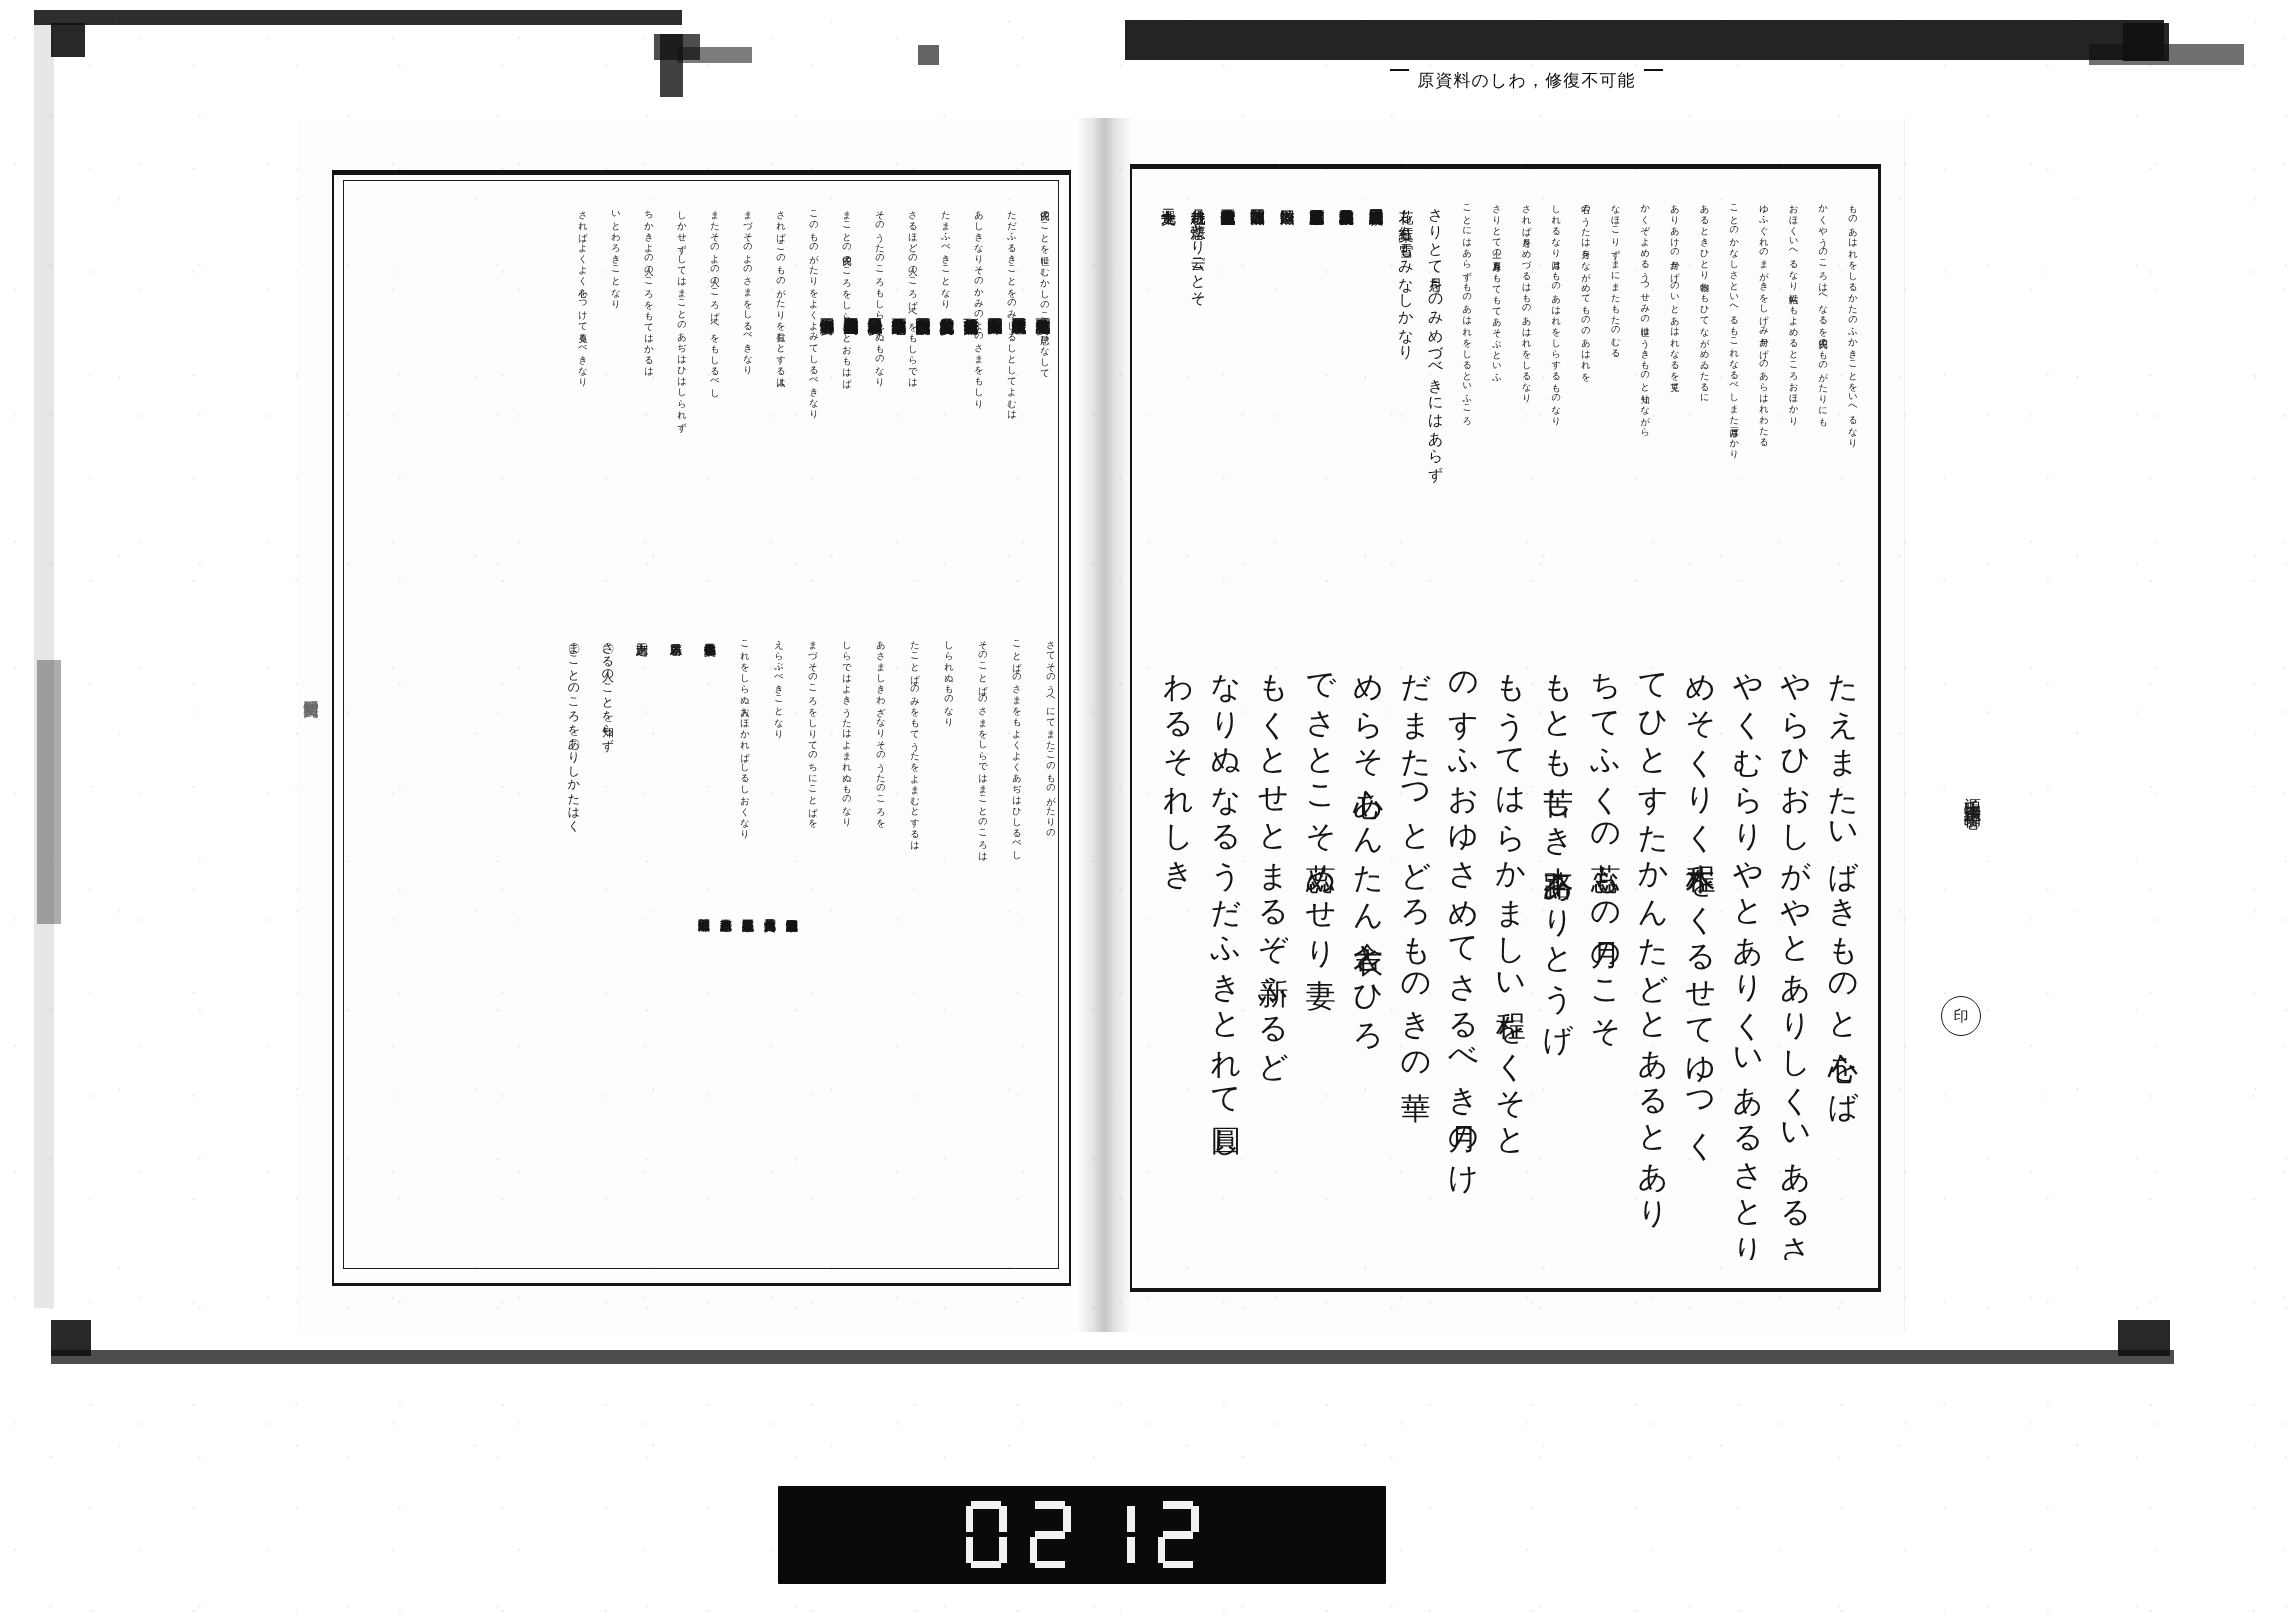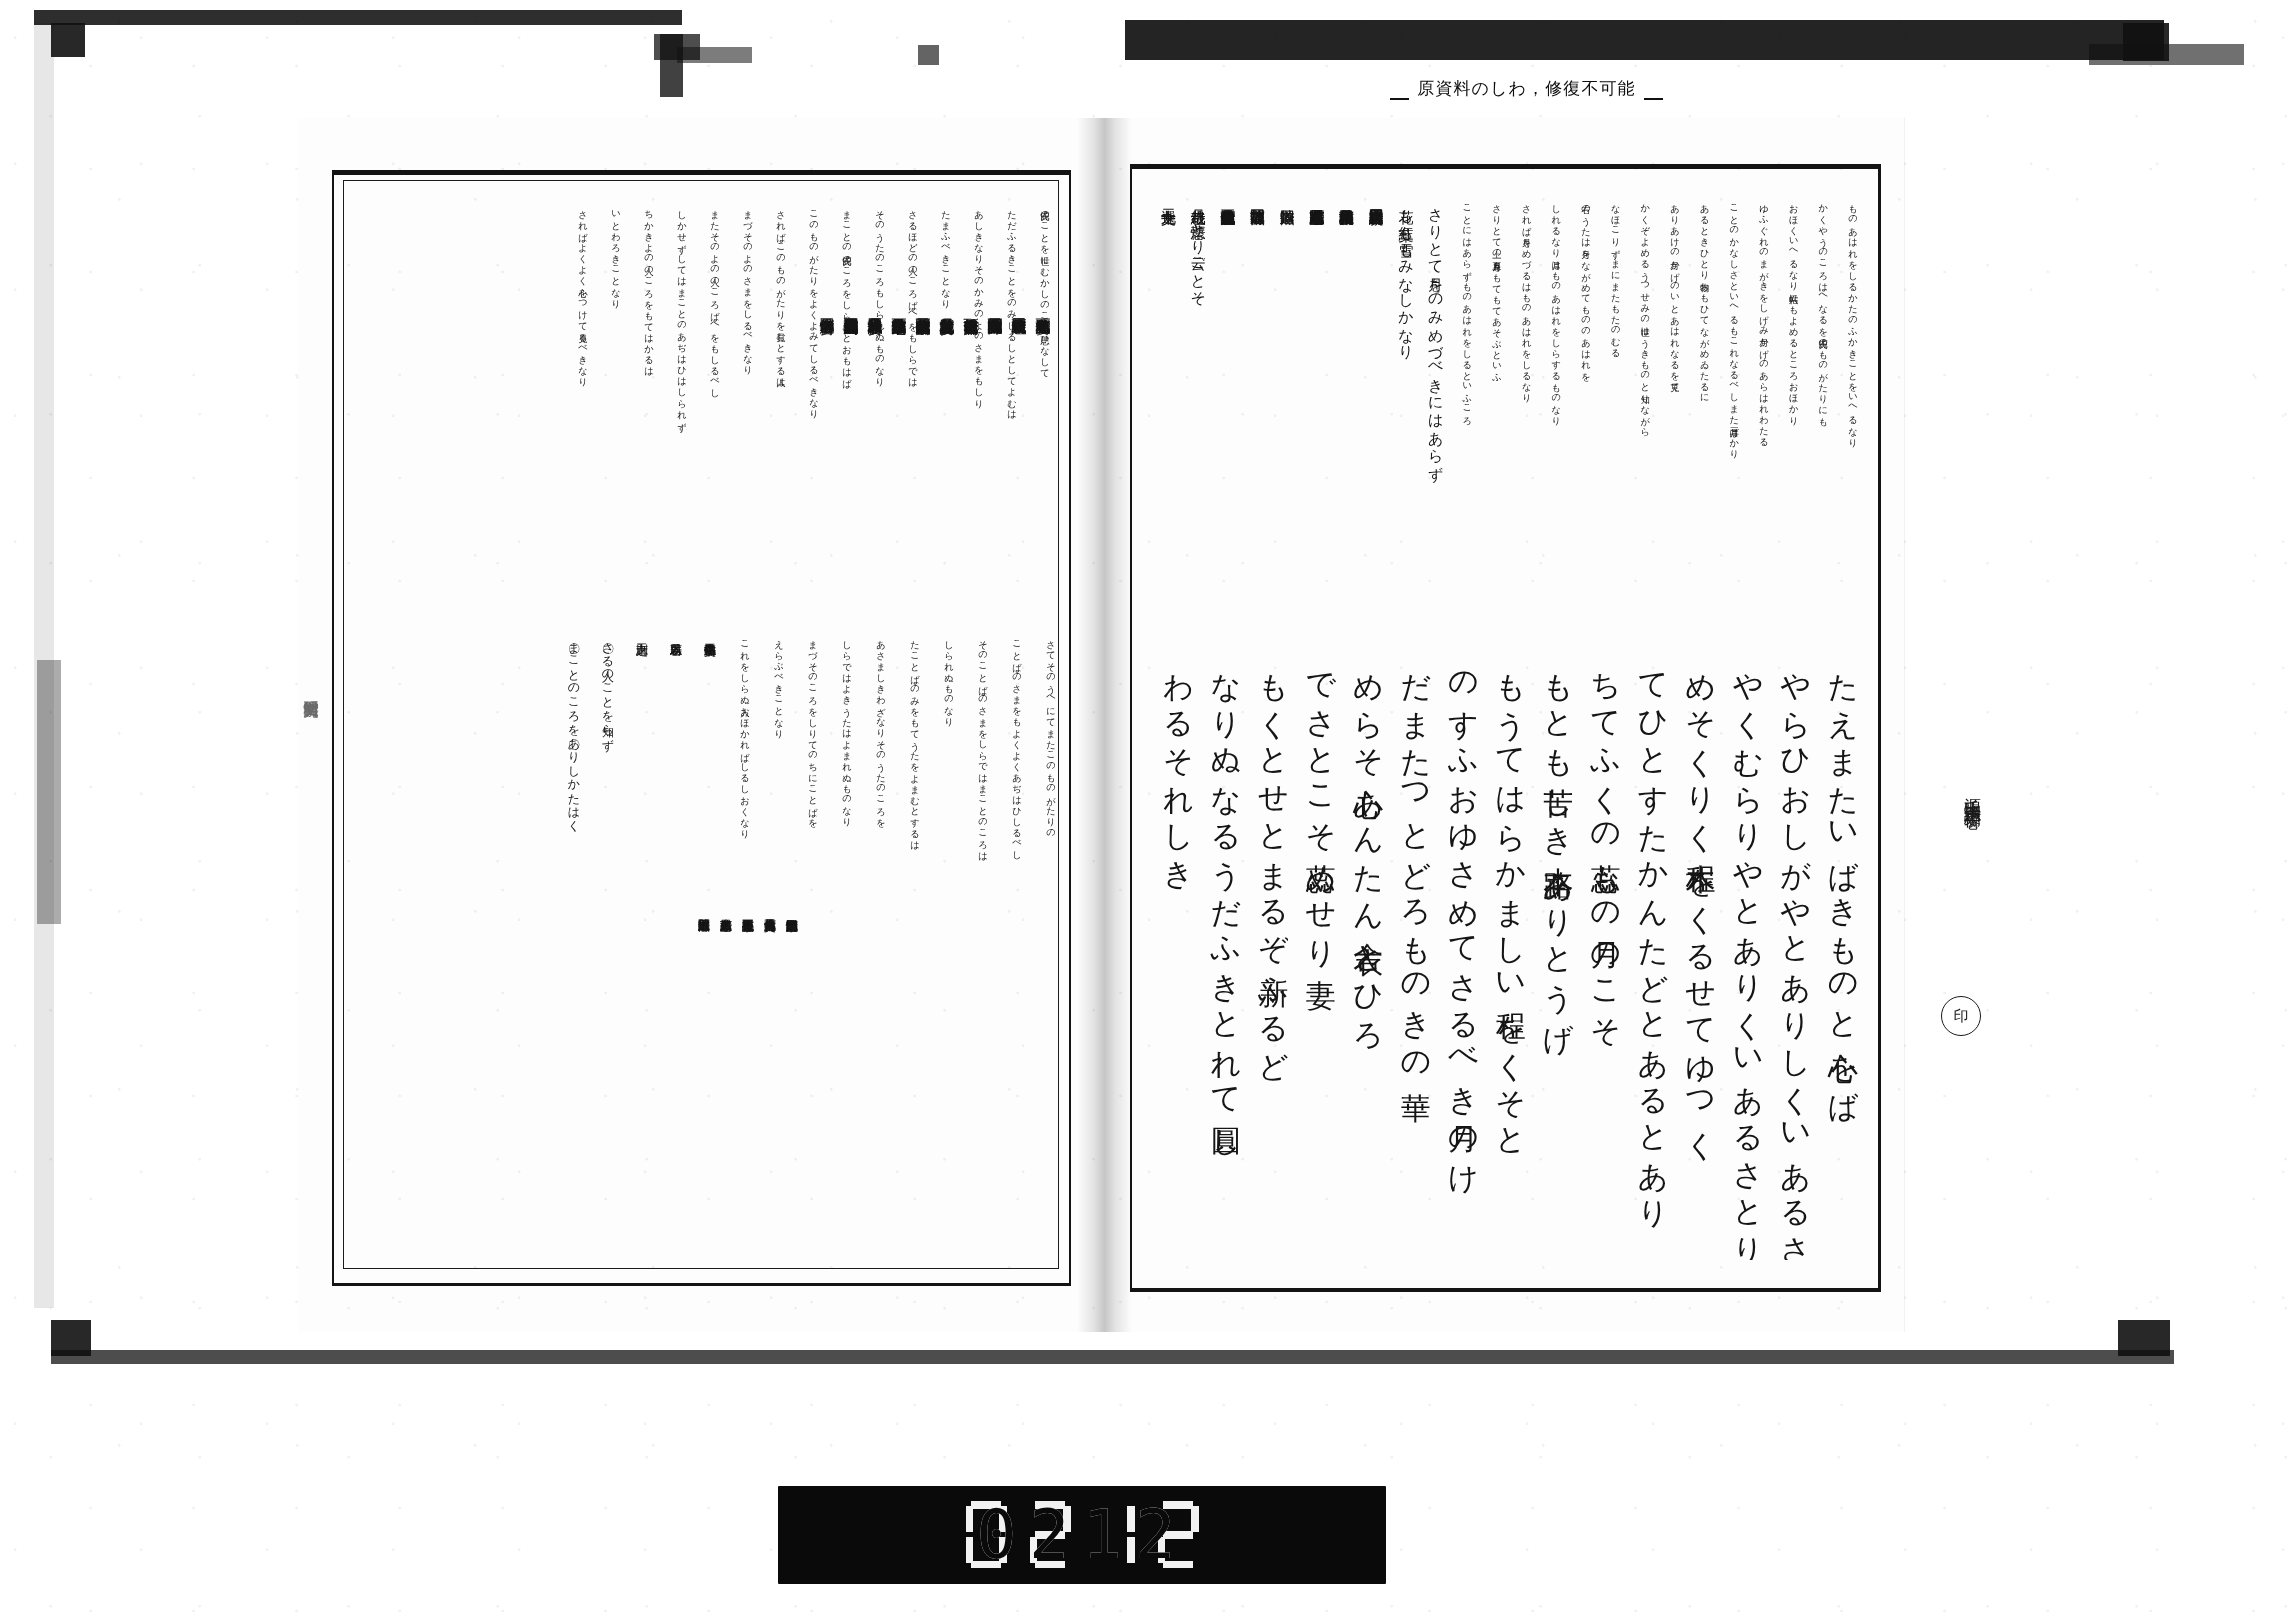--- a/index.html
+++ b/index.html
@@ -41,21 +41,21 @@
   .noise-tick-b        { left: 918px;top: 45px;   width: 20.7px;   height: 19.5px; opacity: .65; }
 
   
   .top-note {
     position: absolute;
     left: 1337px;
     top: 69px;
     width: 379px;
     height: 31px;
     display: flex;
-    align-items: flex-end;
+    align-items: flex-start;
     justify-content: center;
     gap: 8px;
     color: #0d0d0d;
     font-size: 17px;
     letter-spacing: 1.1px;
     font-family: "DejaVu Sans", sans-serif;
     background: transparent;
   }
   .top-note .rule {
     display: inline-block;
@@ -452,18 +452,17 @@
       <div class="seg-digit">
         <i class="seg a"></i>
           <i class="seg b"></i>
           <i class="seg c off"></i>
           <i class="seg d"></i>
           <i class="seg e"></i>
           <i class="seg f off"></i>
           <i class="seg g"></i>
       </div>
     </div>
-    <div class="film-number">0212</div>
   </div>
 
   <div class="speckle"></div>
 </div>
 
 
 </body></html>

